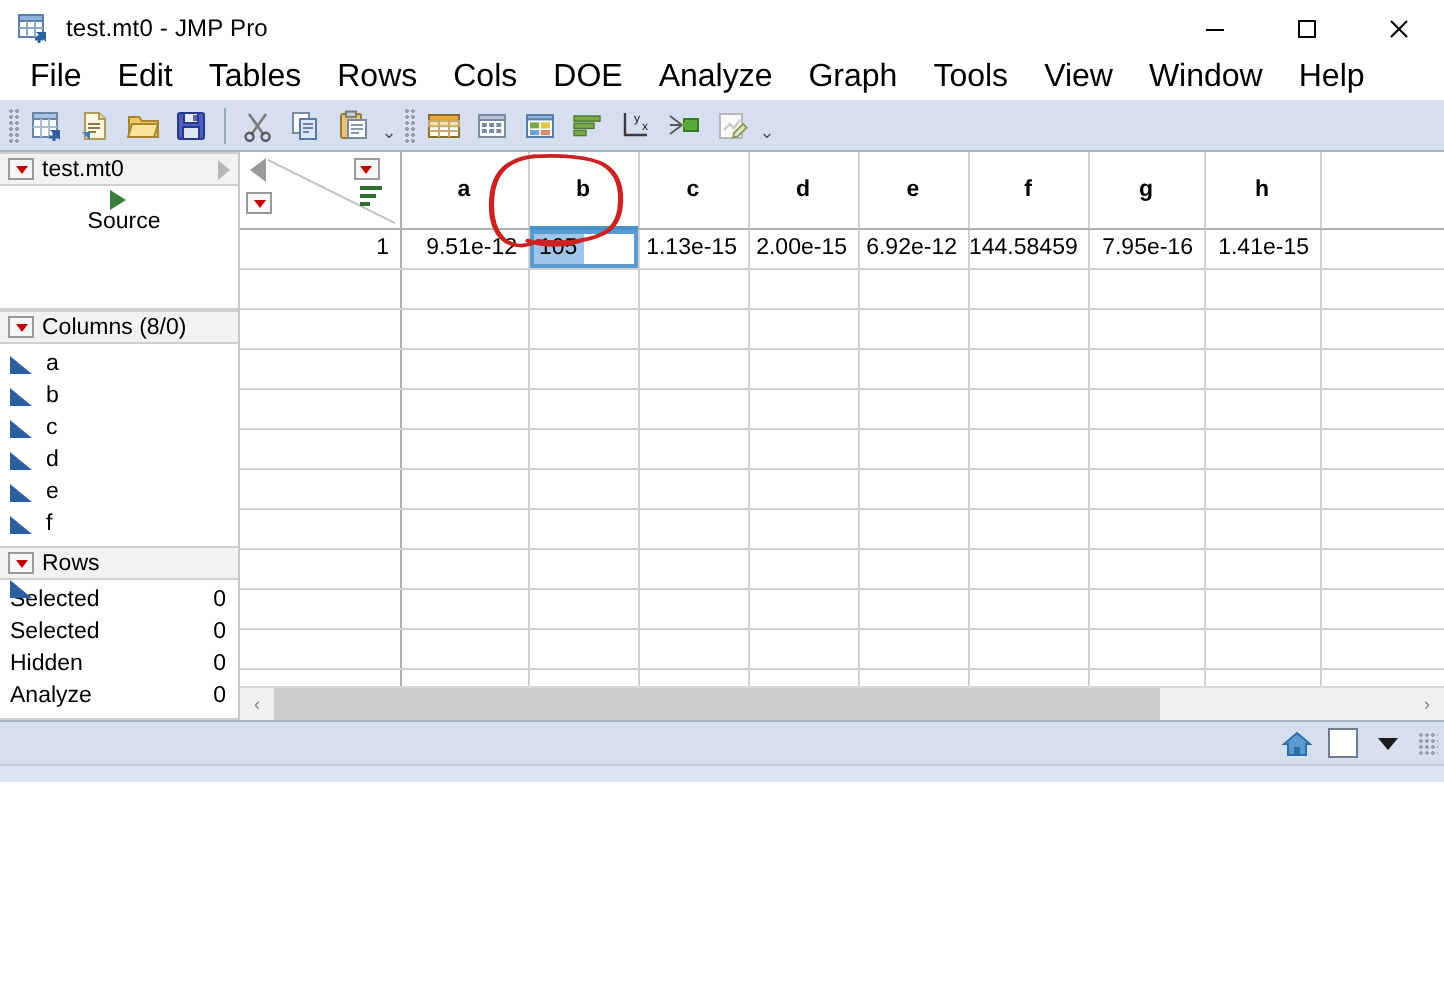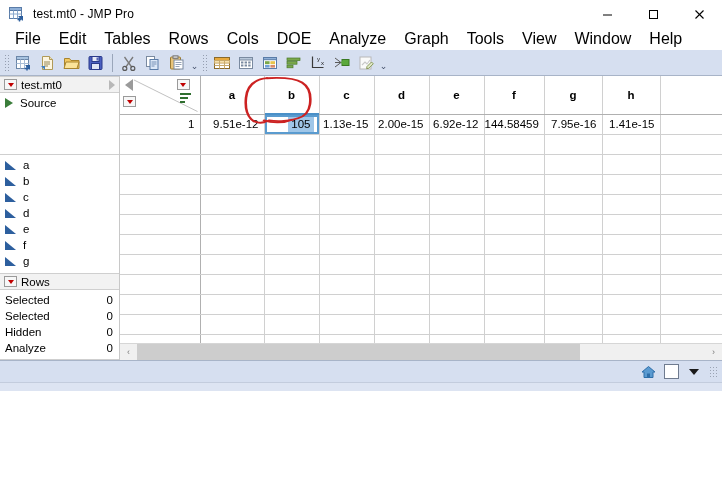--- a/index.html
+++ b/index.html
@@ -148,20 +148,21 @@
     background: #ffffff;
     border-bottom: 1px solid #cfcfcf;
     padding: 2px 0 0 0;
   }
   .tbl-panel-body { height: 62px; }
 
   .src-row {
     height: 16px;
     display: flex; align-items: center;
     padding-left: 5px;
+    flex-direction: column;
   }
   .greentri {
     width: 0; height: 0;
     border-top: 5px solid transparent;
     border-bottom: 5px solid transparent;
     border-left: 8px solid #3a7d3a;
     margin-right: 7px;
     flex: 0 0 8px;
   }
   .src-label { font-size: 11.5px; color: #000; }
@@ -295,21 +296,21 @@
   
   td.selcell {
     background: #ffffff;
     padding: 0;
     position: relative;
   }
   .selbox {
     position: absolute; left: 0; top: 0; right: 0; bottom: 0;
     border: 2px solid #5a9bcf;
     background: #ffffff;
-    display: flex; align-items: center; justify-content: flex-end;
+    display: flex; align-items: center; 
   }
   .seltext {
     background: #9fc6e8;
     color: #000;
     padding: 1px 3px 1px 3px;
     margin-right: 3px;
     font-size: 11.5px;
     line-height: 13px;
   }
 
@@ -570,20 +571,24 @@
         </div>
         <div class="panel-body tbl-panel-body">
           <div class="src-row">
             <span class="greentri"></span>
             <span class="src-label">Source</span>
           </div>
         </div>
       </div>
 
       <div class="panel cols-body">
+        <div class="panel-head">
+          <div class="redtri"></div>
+          <span class="panel-title">Columns (8/0)</span>
+        </div>
         <div class="panel-body" style="flex:1 1 auto;">
           <div class="col-row">
               <span class="coltri"></span>
               <span class="col-label">a</span>
             </div>
           <div class="col-row">
               <span class="coltri"></span>
               <span class="col-label">b</span>
             </div>
           <div class="col-row">

